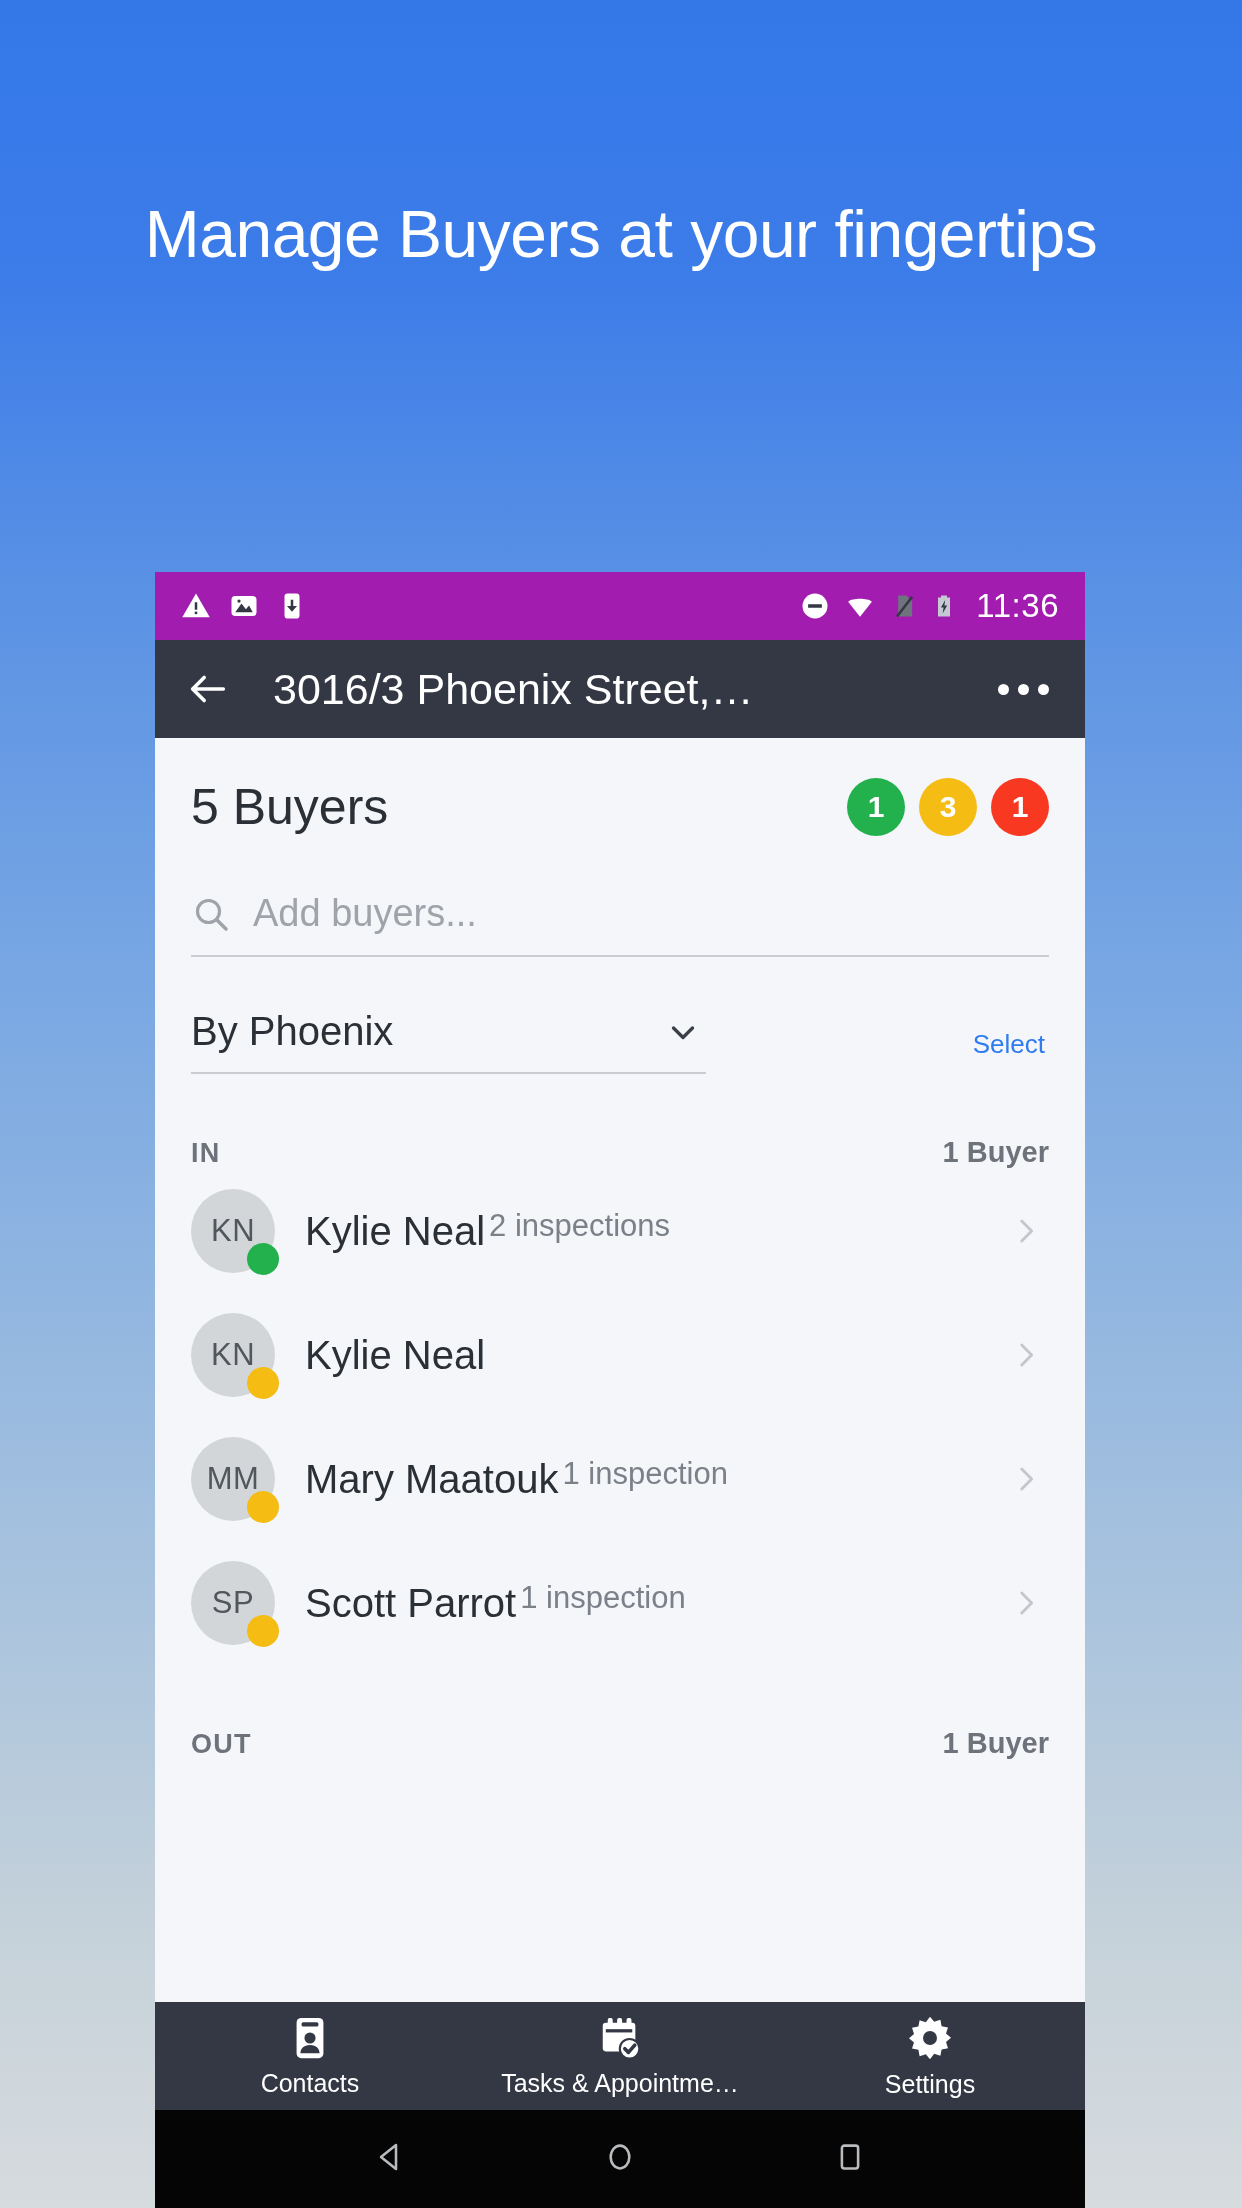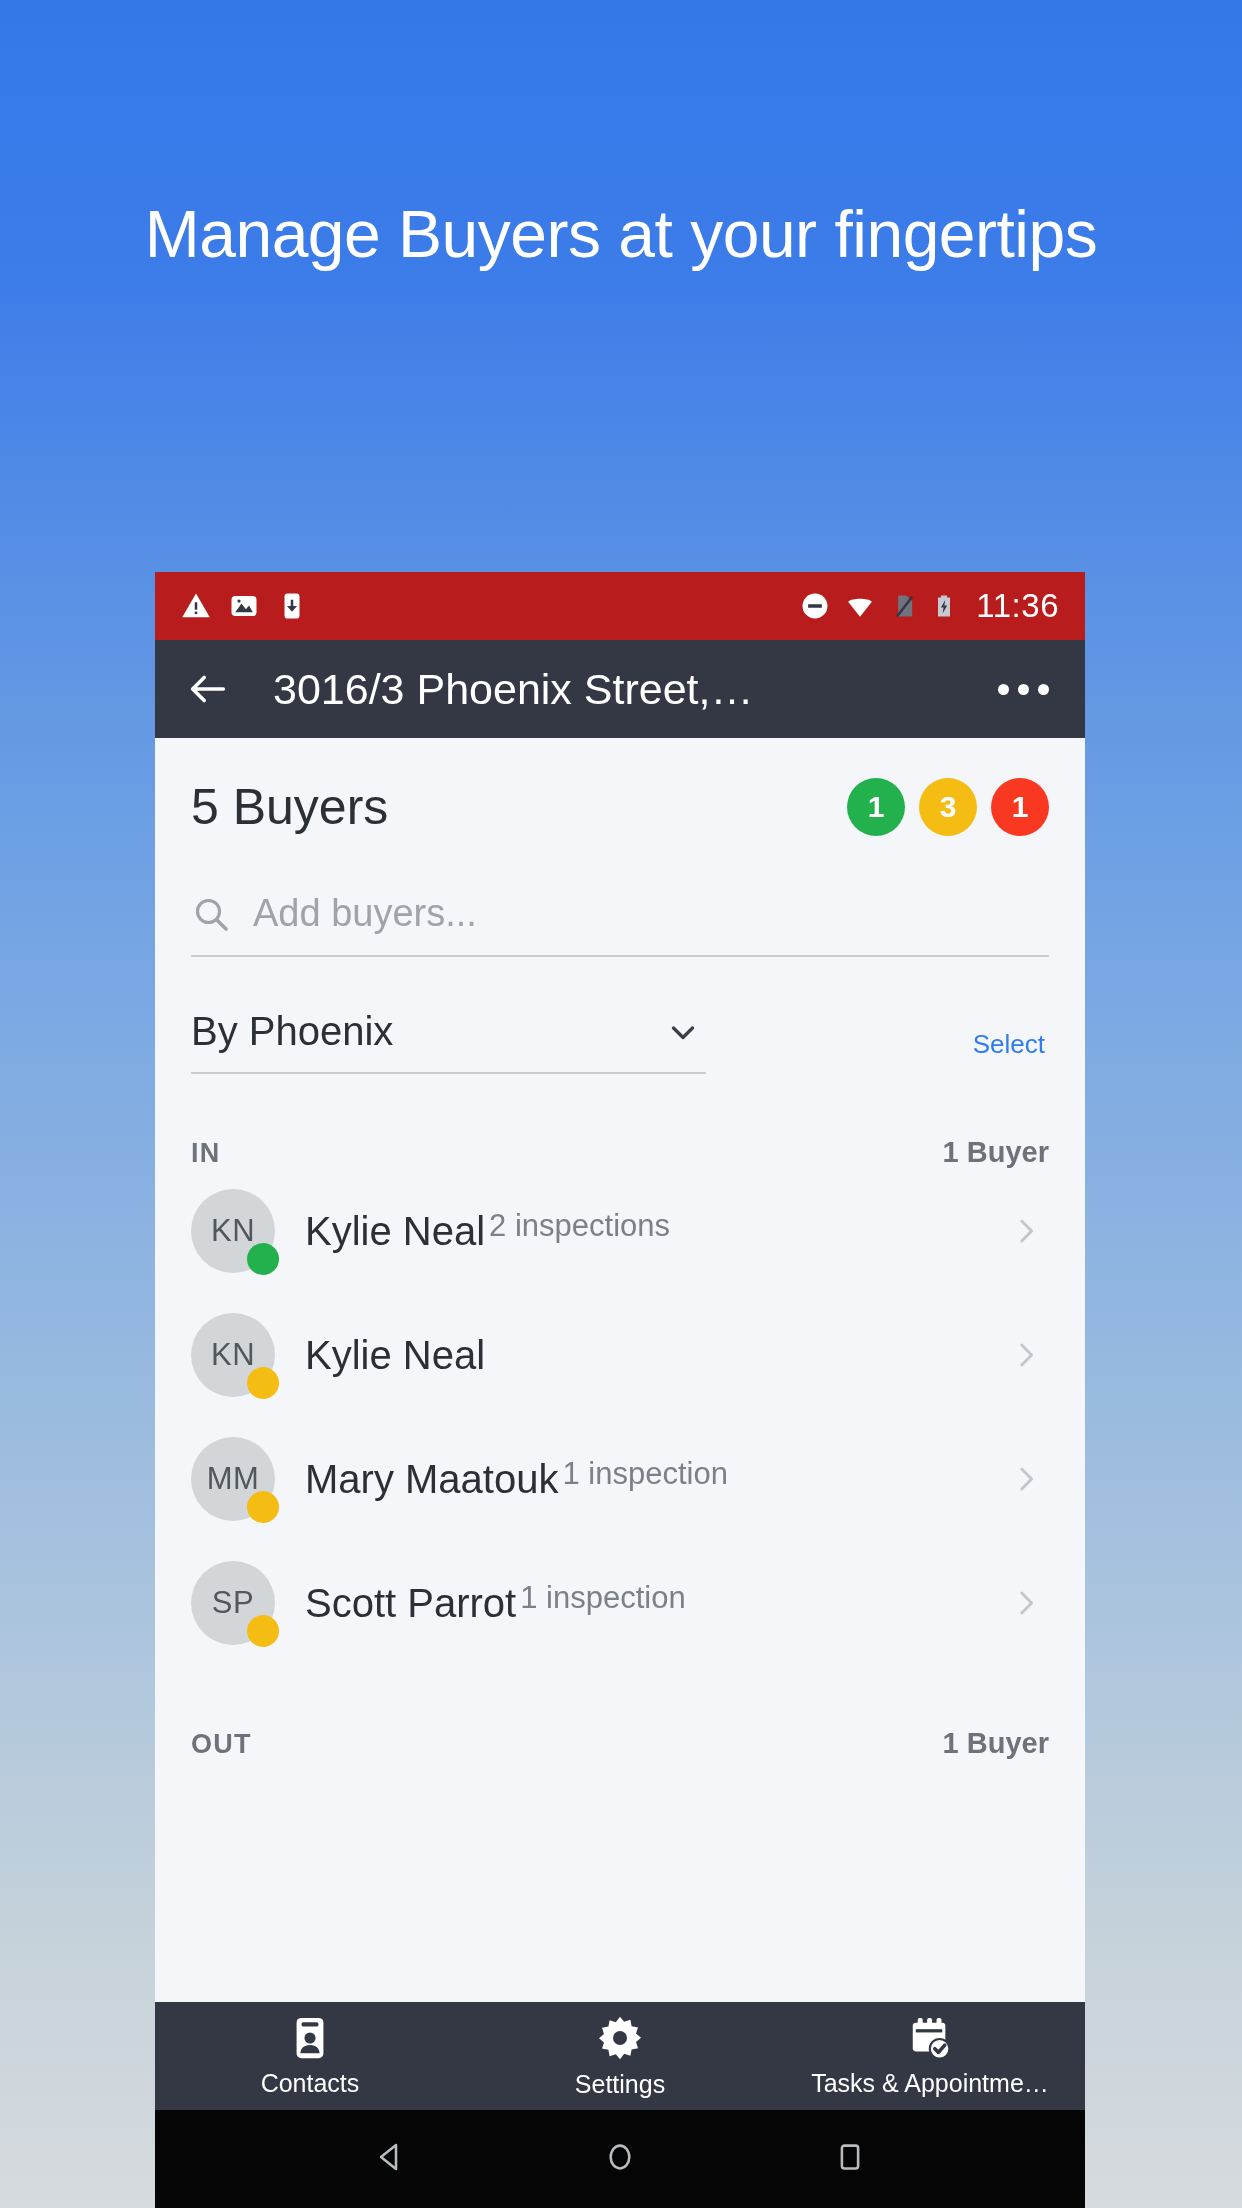--- a/index.html
+++ b/index.html
@@ -41,21 +41,21 @@
     width:930px; height:1636px;
     background:#f4f6f9;
     overflow:hidden;
     display:flex;
     flex-direction:column;
   }
 
   
   .statusbar {
     height:68px;
-    background:#b91c1c;
+    background:#a21caf;
     display:flex;
     align-items:center;
     padding:8px 26px;
     flex:0 0 auto;
     gap:8px;
   }
   .sb-left { display:flex; align-items:center; gap:18px; }
   .sb-right { margin-left:auto; display:flex; align-items:center; gap:14px; }
   .sb-time {
     color:#ffffff;
@@ -421,38 +421,38 @@
     <div class="nav-item">
       <svg width="46" height="46" viewBox="0 0 24 24">
         <rect x="5" y="1.5" width="14" height="21" rx="2.4" fill="#ffffff"></rect>
         <rect x="7.6" y="3.8" width="8.8" height="2.2" rx="0.8" fill="#343845"></rect>
         <circle cx="12" cy="12" r="2.9" fill="#343845"></circle>
         <path fill="#343845" d="M12 15.6 c3.4 0 5 2.1 5 4.3 H7 c0-2.2 1.6-4.3 5-4.3z"></path>
       </svg>
       <div class="nav-label">Contacts</div>
     </div>
     <div class="nav-item">
-      <svg width="48" height="48" viewBox="0 0 24 24">
-        <path fill="#ffffff" d="M12 1.4 l2.1 2.5 3.1-1 0.6 3.2 3.2 0.6 -1 3.1 2.5 2.1 -2.5 2.1 1 3.1 -3.2 0.6 -0.6 3.2 -3.1-1 L12 22.6 9.9 20.1 6.8 21.1 6.2 17.9 3 17.3 4 14.2 1.5 12.1 4 10 3 6.9 6.2 6.3 6.8 3.1 9.9 4.1 Z"></path>
-        <circle cx="12" cy="12" r="3.5" fill="#343845"></circle>
-      </svg>
-      <div class="nav-label">Settings</div>
-    </div>
-    <div class="nav-item">
       <svg width="48" height="46" viewBox="0 0 24 24">
         <rect x="3" y="4" width="17" height="15" rx="1.6" fill="#ffffff"></rect>
         <rect x="5.6" y="1.6" width="2.6" height="4" rx="1" fill="#ffffff"></rect>
         <rect x="10.5" y="1.6" width="2.6" height="4" rx="1" fill="#ffffff"></rect>
         <rect x="15.4" y="1.6" width="2.6" height="4" rx="1" fill="#ffffff"></rect>
         <rect x="4.6" y="7.4" width="13.8" height="1.7" fill="#343845"></rect>
         <circle cx="17" cy="17.6" r="5.1" fill="#ffffff" stroke="#343845" stroke-width="1.1"></circle>
         <path fill="none" stroke="#343845" stroke-width="1.9" stroke-linecap="round" stroke-linejoin="round" d="M14.5 17.6 L16.4 19.5 L19.7 15.7"></path>
       </svg>
       <div class="nav-label">Tasks &amp; Appointme…</div>
     </div>
+    <div class="nav-item">
+      <svg width="48" height="48" viewBox="0 0 24 24">
+        <path fill="#ffffff" d="M12 1.4 l2.1 2.5 3.1-1 0.6 3.2 3.2 0.6 -1 3.1 2.5 2.1 -2.5 2.1 1 3.1 -3.2 0.6 -0.6 3.2 -3.1-1 L12 22.6 9.9 20.1 6.8 21.1 6.2 17.9 3 17.3 4 14.2 1.5 12.1 4 10 3 6.9 6.2 6.3 6.8 3.1 9.9 4.1 Z"></path>
+        <circle cx="12" cy="12" r="3.5" fill="#343845"></circle>
+      </svg>
+      <div class="nav-label">Settings</div>
+    </div>
   </div>
 
   <div class="sysnav">
     <div class="sys-btn">
       <svg width="36" height="36" viewBox="0 0 24 24">
         <path fill="none" stroke="#b9bcbf" stroke-width="1.7" stroke-linejoin="round" d="M16 4 L6 12 L16 20 Z"></path>
       </svg>
     </div>
     <div class="sys-btn">
       <svg width="36" height="36" viewBox="0 0 24 24">

